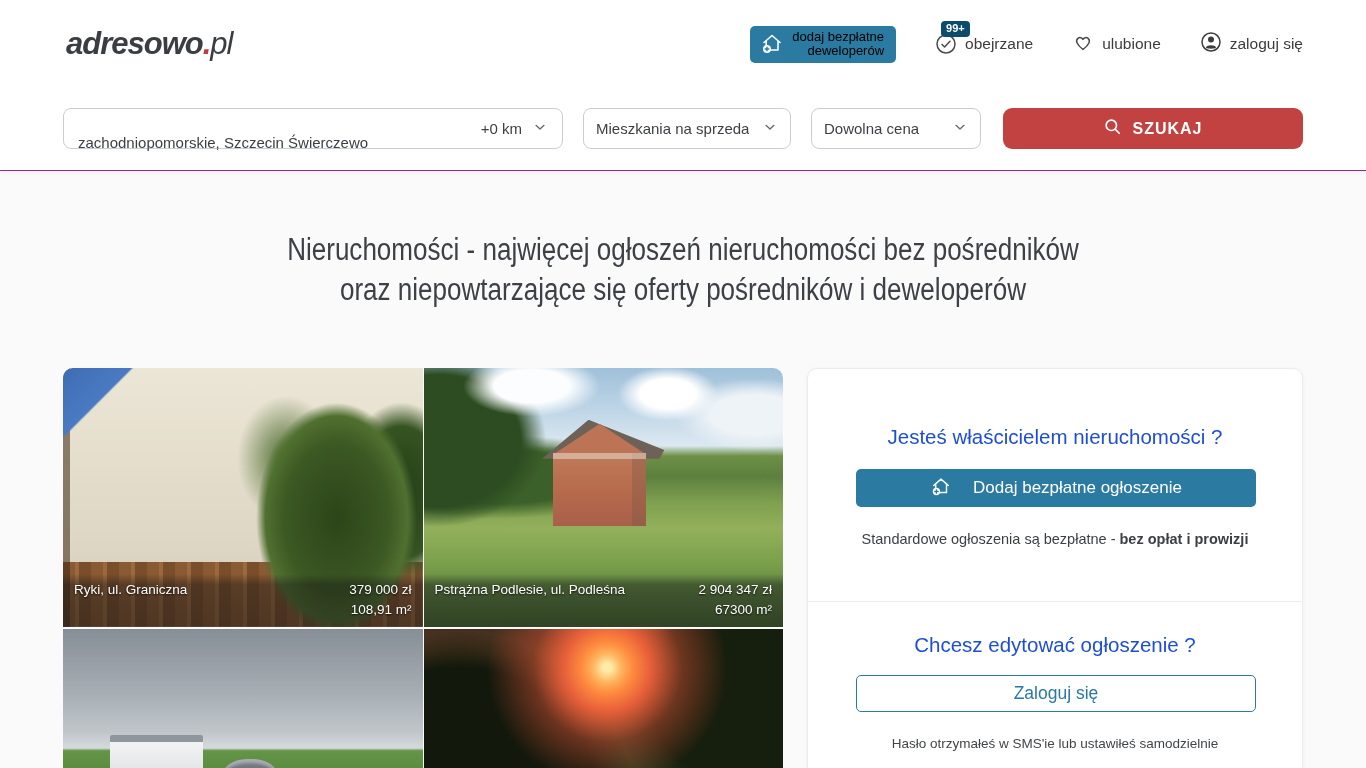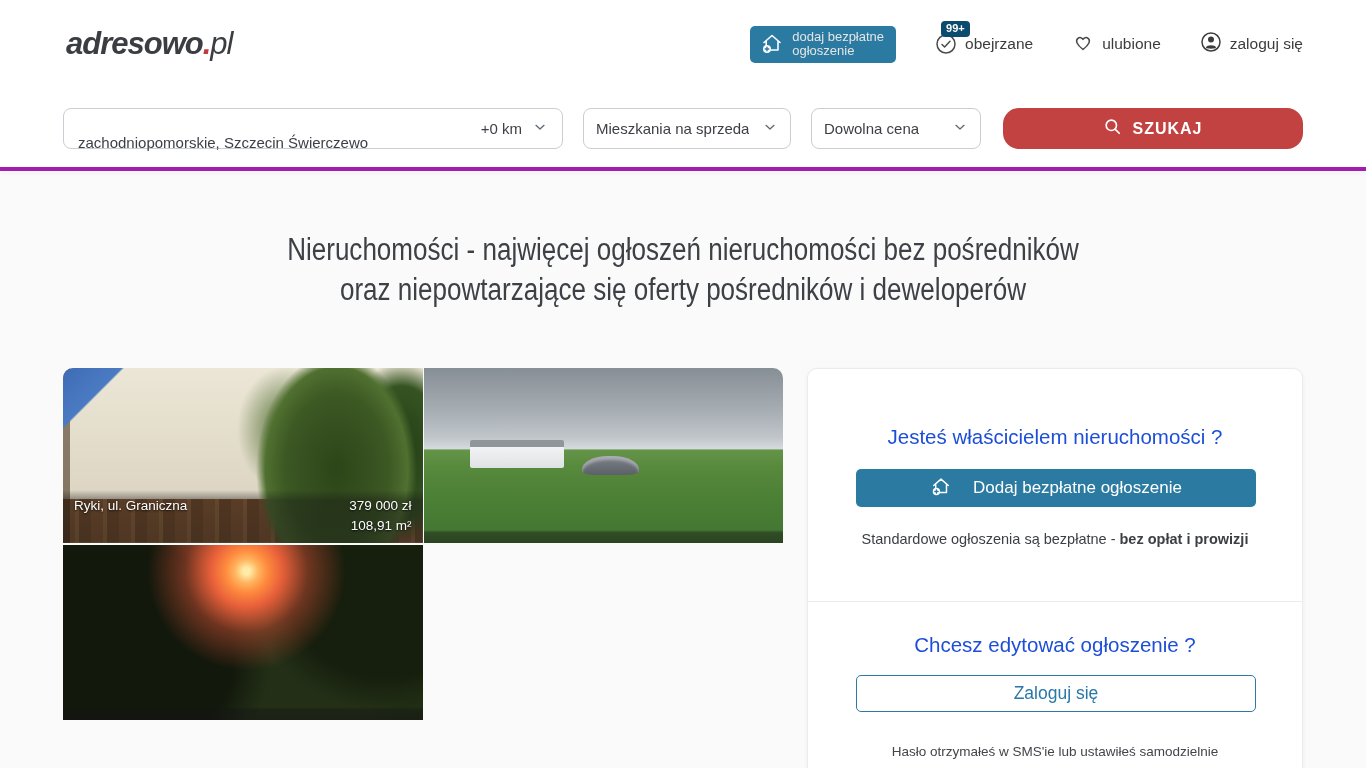--- a/index.html
+++ b/index.html
@@ -2,67 +2,67 @@
 <html><head>
 <meta charset="utf-8">
 <style>
   * { margin:0; padding:0; box-sizing:border-box; }
   html,body { width:1366px; height:768px; overflow:hidden; background:#fff;
               font-family:"Liberation Sans", sans-serif; color:#333; }
   .page { position:relative; width:1366px; height:768px; }
 
   
   .topbar { position:absolute; left:0; top:0; width:100%; height:171px; background:#fff;
-            border-bottom:4px solid #a21caf; box-shadow:0 2px 4px rgba(0,0,0,.04); z-index:2; }
+            border-bottom:1px solid #a21caf; box-shadow:0 2px 4px rgba(0,0,0,.04); z-index:2; }
 
   .logo { position:absolute; left:66px; top:26px; font-size:31px; font-style:italic; letter-spacing:-1px; cursor:pointer; }
   .logo .l-name { font-weight:700; color:#3a3d42; }
   .logo .l-dot  { font-weight:700; color:#c23b3c; }
   .logo .l-tld  { font-weight:400; color:#3a3d42; }
 
   .header-actions { position:absolute; right:63px; top:0; height:88px; display:flex; align-items:center; gap:38px; }
 
   .btn-add { display:flex; align-items:center; gap:8px; background:#2a7aa1; border:none; border-radius:5px;
              color:#fff; padding:7px 12px 7px 10px; height:37px; cursor:pointer; }
   .btn-add svg { flex:0 0 auto; }
-  .btn-add-text { text-align:left; font-size:13px; line-height:14.5px; color:#e5e5e5;
+  .btn-add-text { text-align:right; font-size:13px; line-height:14.5px; color:#000000;
                   font-family:"Liberation Sans", sans-serif; }
 
   .hlink { display:flex; align-items:center; gap:7px; font-size:15.5px; color:#3c3c3c; cursor:pointer; }
   .icon-wrap { position:relative; width:24px; height:24px; }
   .badge { position:absolute; top:-11px; left:7px; background:#0c4a6e; color:#fff; font-size:11px; font-weight:700;
            padding:1px 5px 2px; border-radius:4px; line-height:13px; }
 
   
   .searchbar { position:absolute; left:63px; top:108px; width:1240px; height:41px; display:flex; z-index:3; }
   .field { display:flex; align-items:center; border:1px solid #c9ced4; border-radius:8px; background:#fff;
            height:41px; font-size:15px; color:#3c3f44; cursor:pointer; }
   .f-location { width:500px; padding:0 14px; margin-right:20px; }
   .loc-text { flex:1; white-space:nowrap; overflow:hidden;margin-top:28px; }
   .loc-radius { margin-right:10px; white-space:nowrap; }
   .f-type  { width:208px; padding:0 12px; margin-right:20px; justify-content:space-between; }
   .f-price { width:170px; padding:0 12px; margin-right:22px; justify-content:space-between; }
   .sel-text { white-space:nowrap; overflow:hidden; }
   .chev { flex:0 0 auto; }
 
-  .btn-search { width:300px; height:41px; background:#c24242; border:none; border-radius:16px; color:#fff;
+  .btn-search { width:300px; height:41px; background:#c24242; border:none; border-radius:9px; color:#fff;
                 font-size:16px; font-weight:700; letter-spacing:1px; display:flex; align-items:center;
                 justify-content:center; gap:9px; cursor:pointer; font-family:"Liberation Sans", sans-serif; }
 
   
   .content { position:absolute; left:0; top:172px; width:100%; height:596px; background:#fafafa; }
 
   h1 { position:absolute; left:0; top:58px; width:100%; text-align:center; font-weight:400; color:#3d4045;
        font-size:31px; line-height:40px; transform:scaleX(.84); }
   h1 span { display:block; }
 
   
   .grid { position:absolute; left:63px; top:196px; width:720px; display:grid;
           grid-template-columns:1fr 1fr; gap:2px 1px; border-radius:10px 10px 0 0; overflow:hidden; }
-  .card { position:relative; height:175px; display:block; cursor:pointer; }
+  .card { position:relative; height:259px; display:block; cursor:pointer; }
   .thumb { position:absolute; inset:0; }
   .overlay { position:absolute; left:0; right:0; bottom:0; display:flex; align-items:flex-start;
              padding:6px 11px 7px; background:linear-gradient(rgba(0,0,0,0), rgba(20,20,20,.42) 20%, rgba(20,20,20,.5));
              color:#fff; font-size:13.5px; line-height:20px; text-shadow:0 1px 2px rgba(0,0,0,.8); }
   .addr { flex:1; padding-right:10px; }
   .meta { text-align:right; white-space:nowrap; }
   .meta span { display:block; }
 
   
   .img1 { background:
@@ -118,21 +118,21 @@
   .btn-teal { display:flex; align-items:center; justify-content:center; gap:21px; margin:20px 48px 0;
               width:400px; height:38px; background:#2a7aa1; border:none; border-radius:5px; color:#fff;
               font-size:17px; cursor:pointer; font-family:"Liberation Sans", sans-serif; }
   .p-note1 { margin-top:24px; font-size:14.5px; color:#3c3f44; }
   .p-note1 b { font-weight:700; }
   .panel hr { border:none; border-top:1px solid #ececec; margin-top:54px; }
   .p-head2 { padding-top:31px; }
   .btn-outline { display:flex; align-items:center; justify-content:center; margin:18px 48px 0;
                  width:400px; height:37px; background:#fff; border:1px solid #2a7aa1; border-radius:5px;
                  color:#2878a8; font-size:17.5px; cursor:pointer; font-family:"Liberation Sans", sans-serif; }
-  .p-note2 { margin-top:32px; font-size:13.5px; color:#42454a; }
+  .p-note2 { margin-top:24px; font-size:13.5px; color:#42454a; }
 </style>
 </head>
 <body>
 
 <div class="page">
 
   <header class="topbar">
 
     <div class="logo">
       <span class="l-name">adresowo</span><span class="l-dot">.</span><span class="l-tld">pl</span>
@@ -143,21 +143,21 @@
       <button class="btn-add">
         <span>
           <svg width="24" height="24" viewBox="0 0 24 24" fill="none">
             <path d="M4 11.5 L12 4.5 L20 11.5 M6.2 10 V19 H18 V10" stroke="#fff" stroke-width="1.6" stroke-linecap="round" stroke-linejoin="round"></path>
             <circle cx="7" cy="18" r="4" fill="#fff"></circle>
             <path d="M7 16.2 V19.8 M5.2 18 H8.8" stroke="#2a7aa1" stroke-width="1.4" stroke-linecap="round"></path>
           </svg>
         </span>
         <span class="btn-add-text">
           <span>dodaj bezpłatne</span><br>
-          <span>ogłoszenie</span>
+          <span>deweloperów</span>
         </span>
       </button>
 
       <div class="hlink">
         <span class="icon-wrap">
           <span class="badge">99+</span>
           <svg width="24" height="24" viewBox="0 0 24 24" fill="none">
             <circle cx="12" cy="12" r="9" stroke="#4a4a4a" stroke-width="1.5"></circle>
             <path d="M8 12.5 L10.6 15 L16 9.3" stroke="#4a4a4a" stroke-width="1.5" stroke-linecap="round" stroke-linejoin="round"></path>
           </svg>
@@ -243,20 +243,34 @@
         <div class="thumb img1"></div>
         <div class="overlay">
           <span class="addr">Ryki, ul. Graniczna</span>
           <span class="meta">
             <span>379 000 zł</span>
             <span>108,91 m²</span>
           </span>
         </div>
       </a>
 
+      <a class="card">
+        <div class="thumb img2">
+          <div class="house-roof"></div>
+          <div class="house-gable"></div>
+          <div class="house-wall"></div>
+        </div>
+        <div class="overlay">
+          <span class="addr">Pstrążna Podlesie, ul. Podleśna</span>
+          <span class="meta">
+            <span>2 904 347 zł</span>
+            <span>67300 m²</span>
+          </span>
+        </div>
+      </a>
 
       <a class="card">
         <div class="thumb img3">
           <div class="shed"></div>
           <div class="car"></div>
         </div>
         <div class="overlay">
           
           
         </div>

